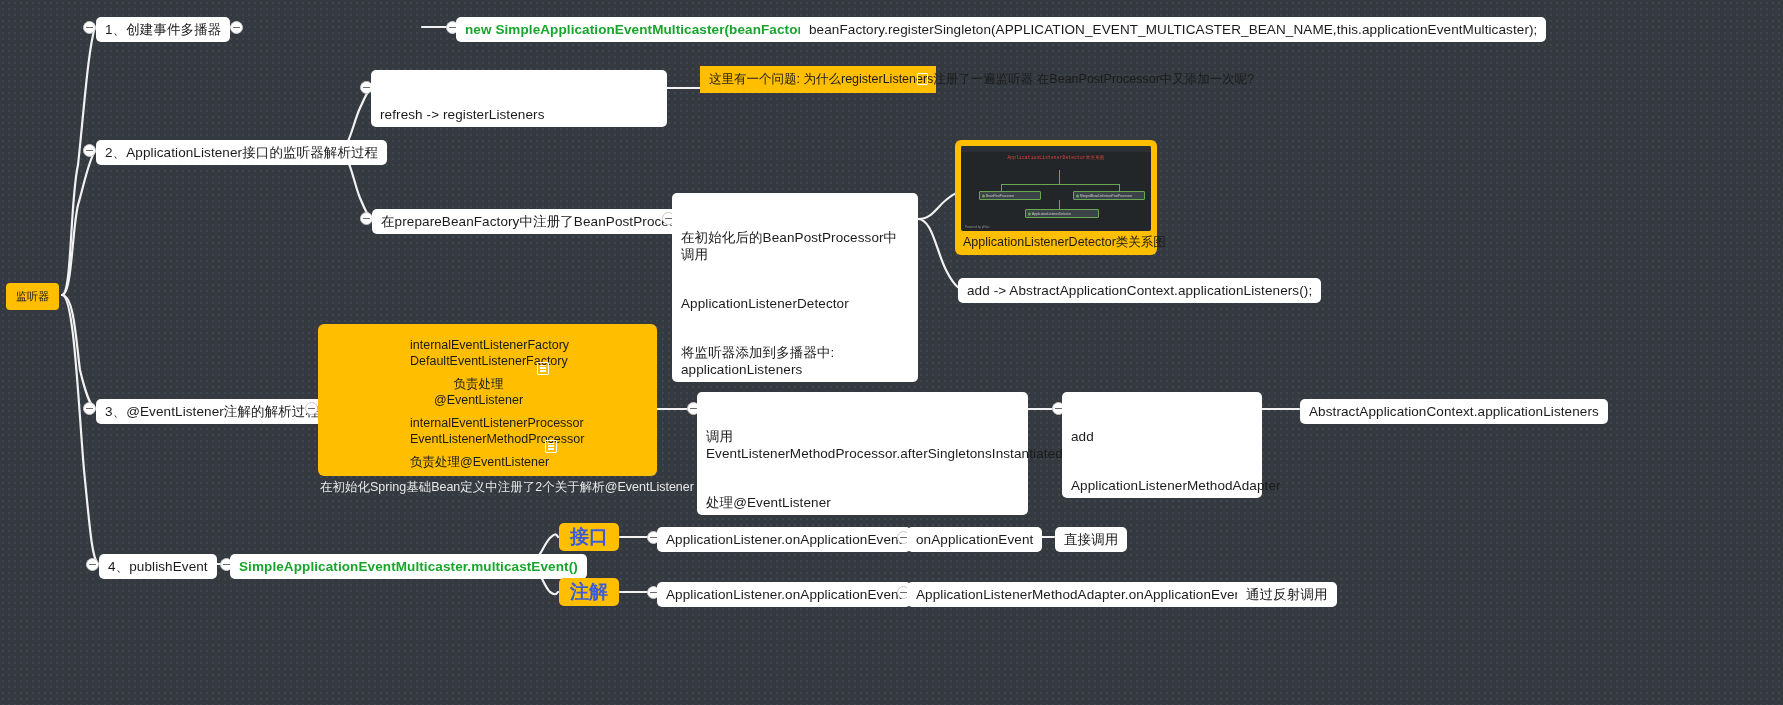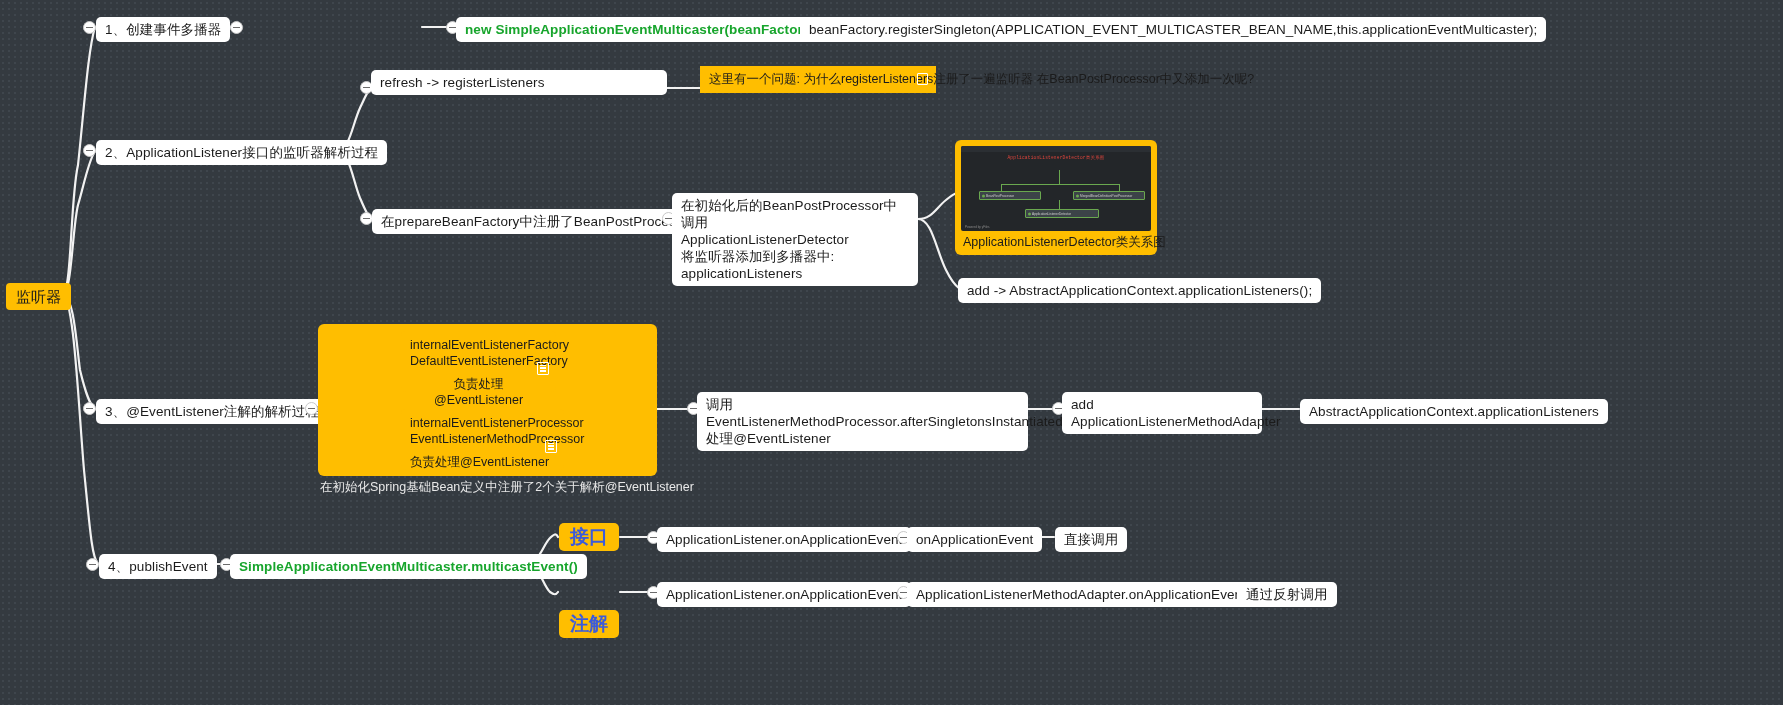--- a/index.html
+++ b/index.html
@@ -21,25 +21,25 @@
     color:#1b1b1b;
     border-radius:5px;
     font-size:13.5px;
     line-height:17px;
     padding:4px 9px;
     box-sizing:border-box;
     white-space:nowrap;
     letter-spacing:.1px;
   }
   .node.root{
-    background:#FFBE00;font-size:15px;padding:5px 10px;border-radius:4px;text-align:right;
+    background:#FFBE00;font-size:11px;padding:5px 10px;border-radius:4px;text-align:right;
   }
   .node.green{color:#17A52C;font-weight:bold;}
   .node.multiline{white-space:normal;}
-  .node .ln{display:block;}
+  .node .ln{display:block;margin-top:32px;}
 
   
   .handle{
     position:absolute;width:13px;height:13px;border-radius:50%;
     background:#ffffff;border:1px solid #c8c8c8;box-sizing:border-box;
     display:flex;align-items:center;justify-content:center;
   }
   .handle::before{
     content:"";display:block;width:7px;height:1.6px;background:#6b6b6b;
   }
@@ -258,20 +258,20 @@
   <div class="handle" style="left:220px;top:558px;"></div>
   <div class="node green" style="left:230px;top:554px;">SimpleApplicationEventMulticaster.multicastEvent()</div>
 
   <div class="tag" style="left:559px;top:523px;">接口</div>
   <div class="handle" style="left:647px;top:531px;"></div>
   <div class="node" style="left:657px;top:527px;">ApplicationListener.onApplicationEvent</div>
   <div class="handle" style="left:897px;top:531px;"></div>
   <div class="node" style="left:907px;top:527px;">onApplicationEvent</div>
   <div class="node" style="left:1055px;top:527px;">直接调用</div>
 
-  <div class="tag" style="left:559px;top:610px;">注解</div>
+  <div class="tag" style="left:559px;top:578px;">注解</div>
   <div class="handle" style="left:647px;top:586px;"></div>
   <div class="node" style="left:657px;top:582px;">ApplicationListener.onApplicationEvent</div>
   <div class="handle" style="left:897px;top:586px;"></div>
   <div class="node" style="left:907px;top:582px;">ApplicationListenerMethodAdapter.onApplicationEvent</div>
   <div class="node" style="left:1237px;top:582px;">通过反射调用</div>
 
 </div>
 
 </body></html>

